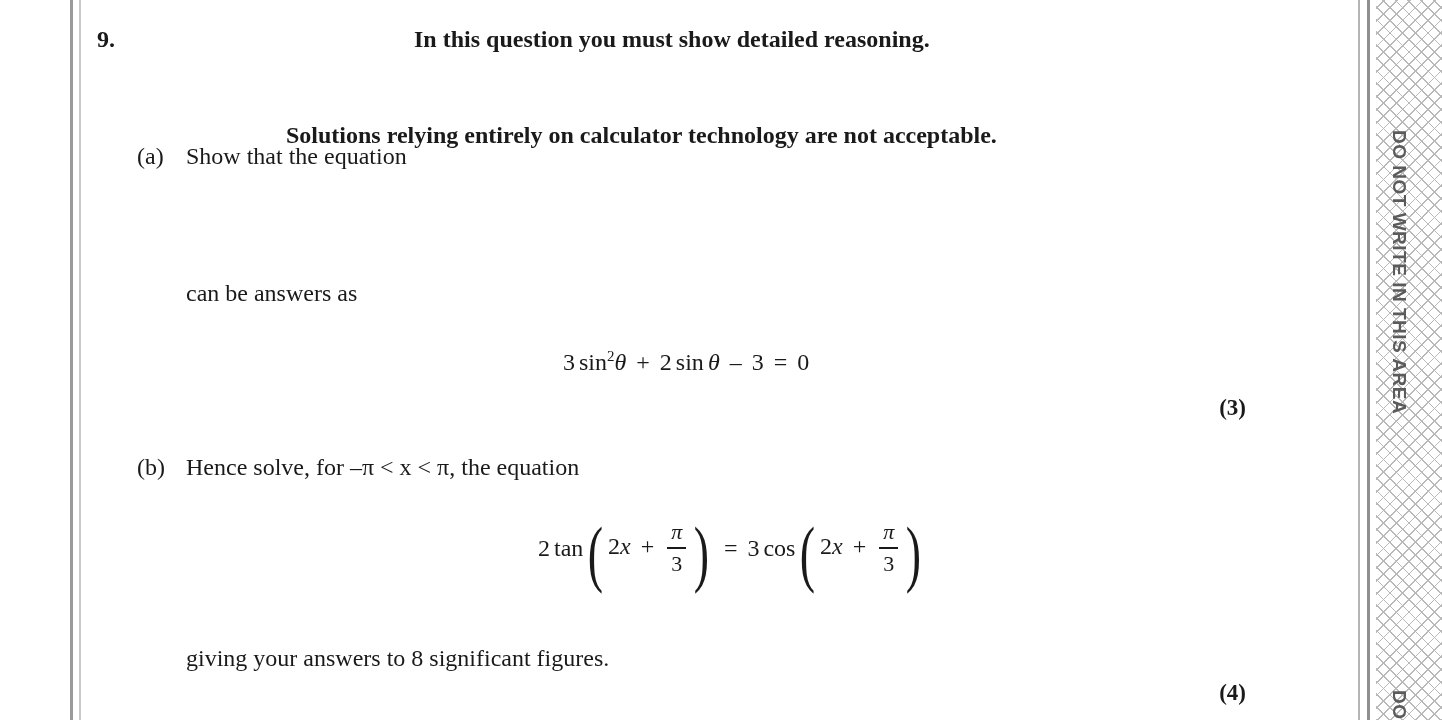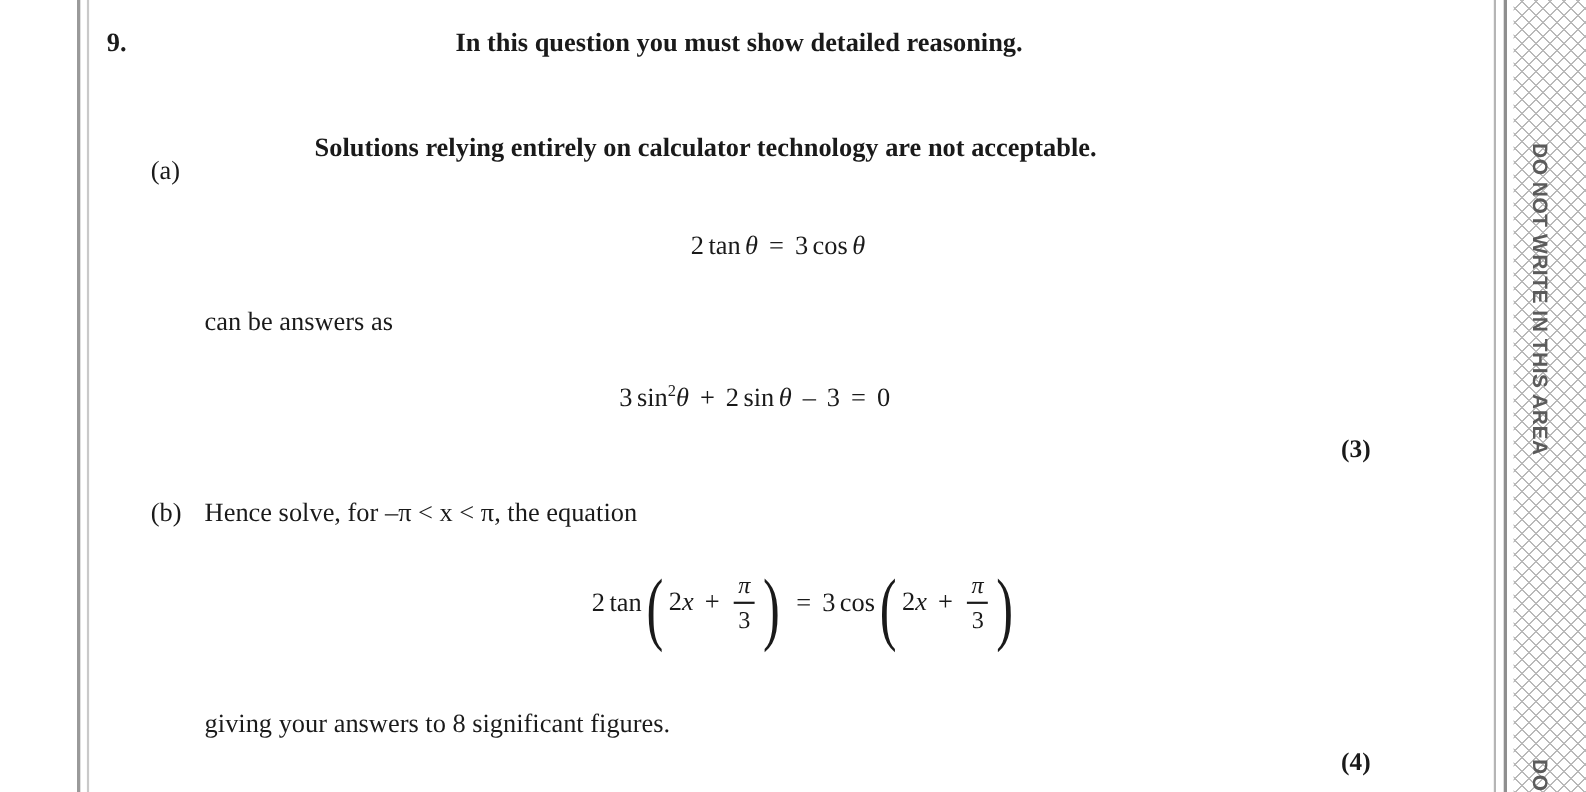--- a/index.html
+++ b/index.html
@@ -219,26 +219,22 @@
 
   <div class="hatch-band"></div>
   <div class="vert-text">DO NOT WRITE IN THIS AREA</div>
   <div class="vert-text-2">DO</div>
 
   <div class="qnum">9.</div>
   <div class="hdr1">In this question you must show detailed reasoning.</div>
   <div class="hdr2">Solutions relying entirely on calculator technology are not acceptable.</div>
 
   <div class="part-label part-a-label">(a)</div>
-
-  <div class="math eq1">
-    <span>2</span><span class="thin"></span><span>tan</span><span class="thin"></span><span class="it">θ</span>
-    <span class="thin"></span><span>=</span><span class="thin"></span>
-    <span>3</span><span class="thin"></span><span>cos</span><span class="thin"></span><span class="it">θ</span>
-  </div>
+  <div class="part-text pa-text">Show that the equation</div>
+
 
   <div class="part-text pa-text2">can be answers as</div>
 
   <div class="math eq2">
     <span>3</span><span class="thin"></span><span>sin</span><sup class="pow">2</sup><span class="it">θ</span>
     <span class="thin"></span><span>+</span><span class="thin"></span>
     <span>2</span><span class="thin"></span><span>sin</span><span class="thin"></span><span class="it">θ</span>
     <span class="thin"></span><span>–</span><span class="thin"></span>
     <span>3</span>
     <span class="thin"></span><span>=</span><span class="thin"></span>

